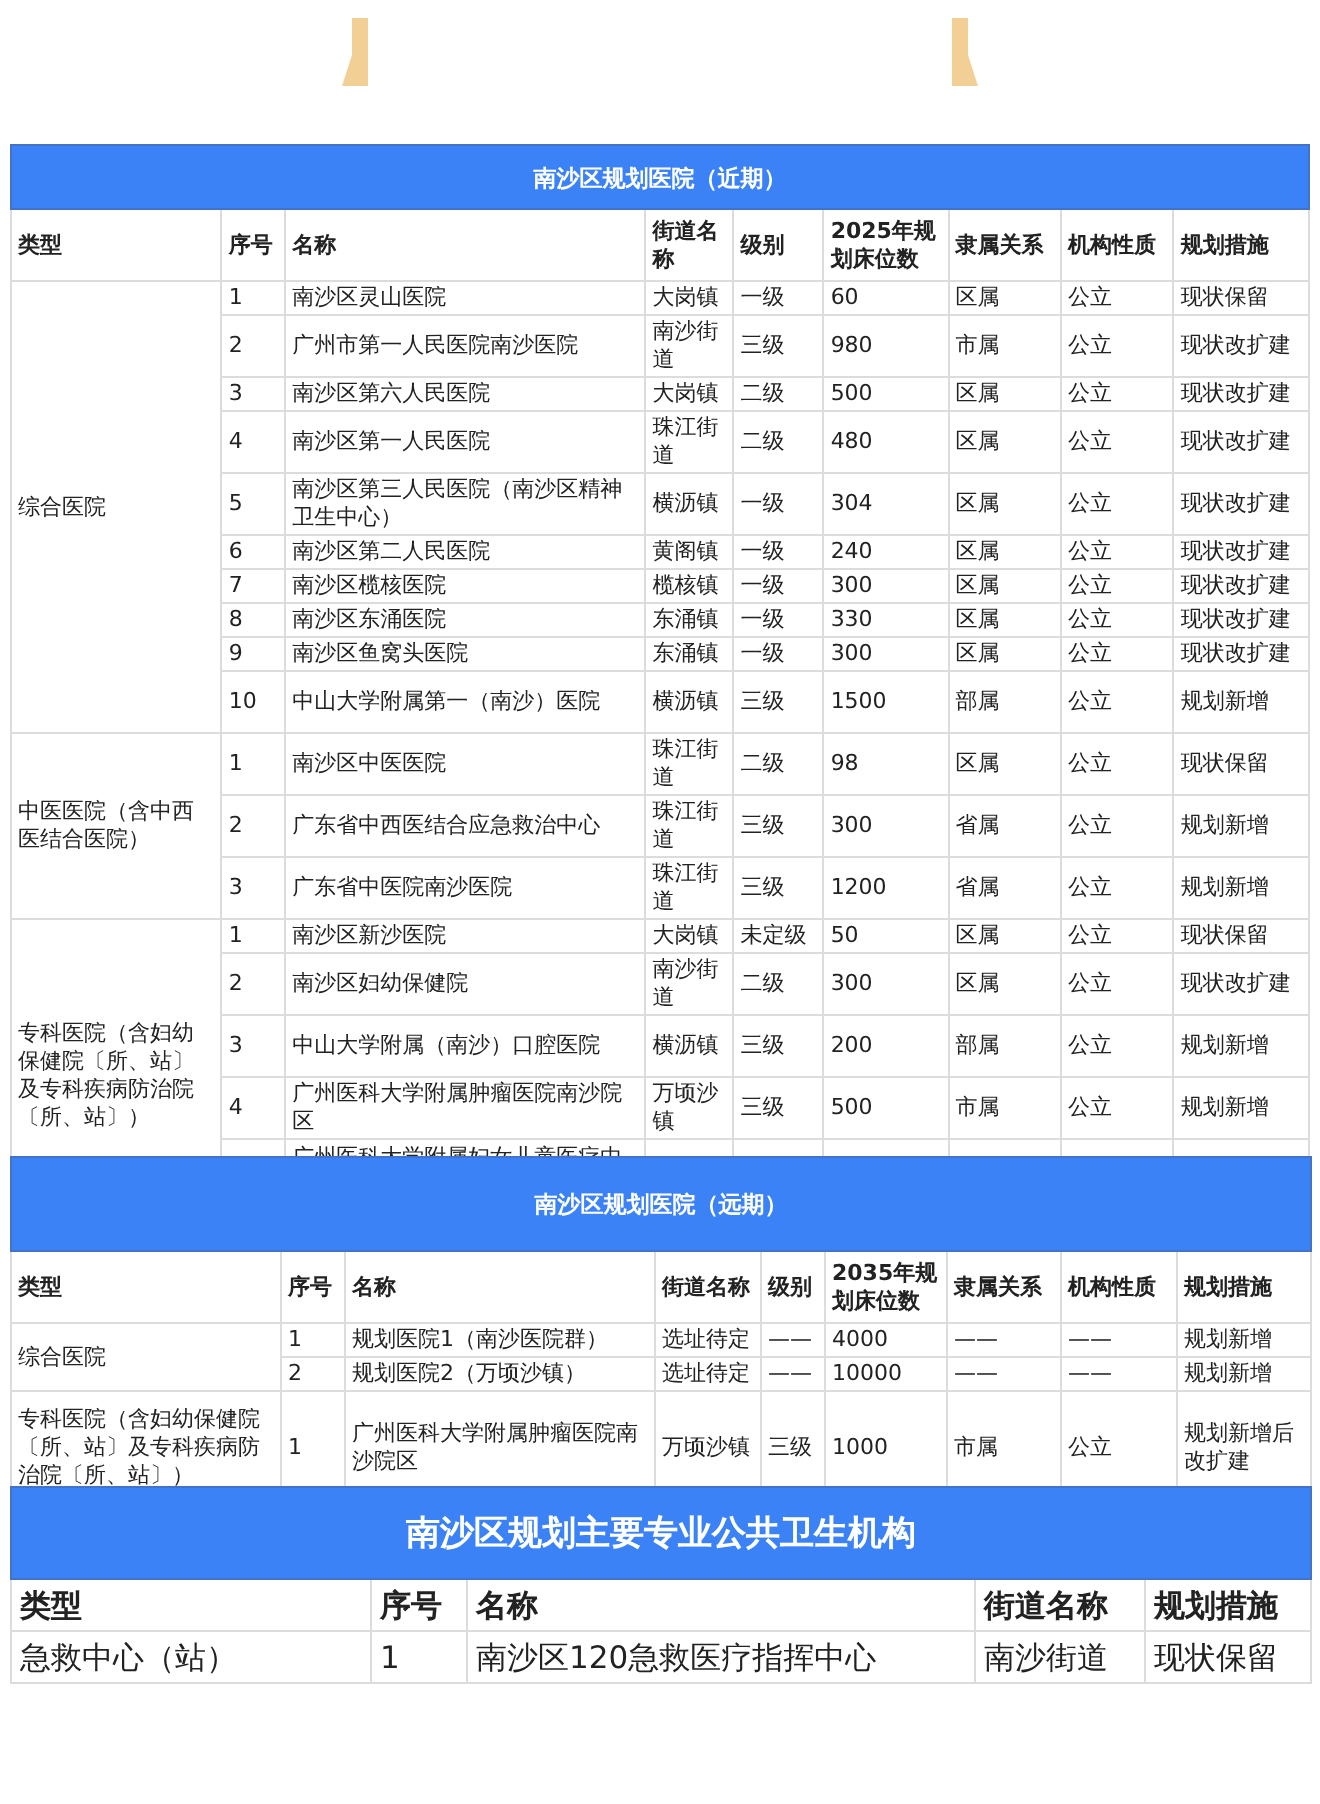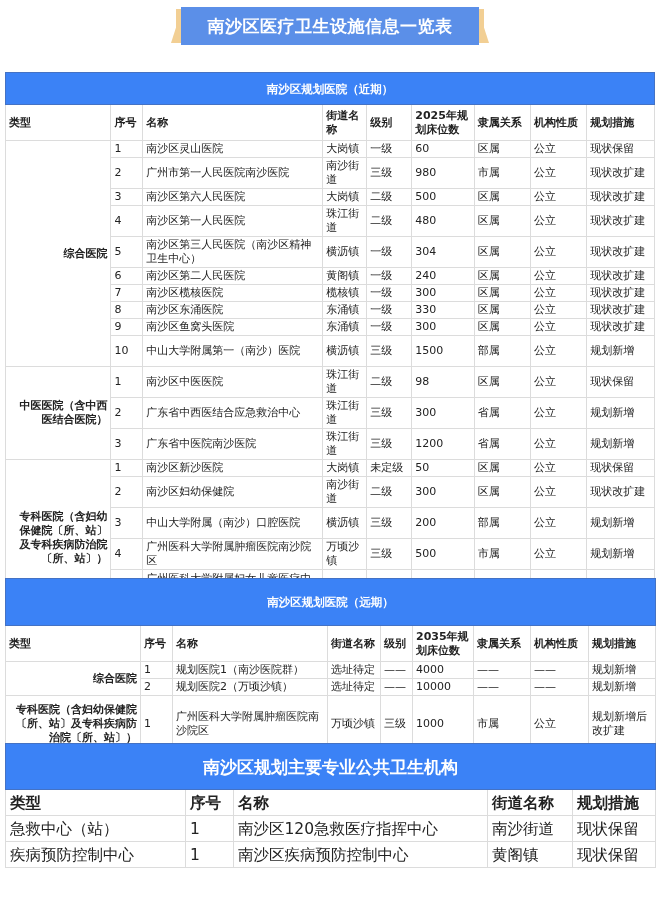--- a/index.html
+++ b/index.html
@@ -15,21 +15,21 @@
     border-right: 11px solid transparent; border-bottom: 34px solid #f2cf94; }
   .banner .tab-r2 { position: absolute; right: 8px; top: 4px; width: 8px; height: 34px; background: #f2cf94; }
   .banner .main { position: absolute; left: 13px; top: 2px; right: 13px; height: 38px; background: #5b8fe8;
     color: #fff; font-weight: bold; font-size: 17px; display: flex; align-items: center; justify-content: center; letter-spacing: 0.5px; }
 
   
   table { border-collapse: collapse; table-layout: fixed; position: absolute; left: 5px; width: 650px; }
   td, th { border: 1px solid #dcdcdc; font-size: 11px; line-height: 14px; padding: 1px 3px; vertical-align: middle; font-weight: normal; text-align: left; }
   .sec-head td { background: #3b82f6; color: #fff; font-weight: bold; text-align: center; font-size: 11.5px; border-color: #4472c4; }
   .col-head td { font-weight: bold; color: #222; background: #fff; }
-  .type-cell { text-align: right; font-weight: bold; }
+  .type-cell { text-align: left; }
 
   #t1 { top: 72px; }
   #t1 .sec-head td { height: 32px; }
   #t1 .col-head td { height: 36px; }
   #t1 tr.r td { height: 17px; }
   #t1 tr.r2 td { height: 31px; }
   #t1 tr.r3 td { height: 46px; }
 
   #t2 { top: 578px; }
   #t2 .sec-head td { height: 47px; }
@@ -43,21 +43,20 @@
   #t3 .col-head td { font-size: 15.5px; }
 </style>
 </head>
 <body>
 
 <div class="banner">
   <div class="tab-l"></div>
   <div class="tab-l2"></div>
   <div class="tab-r"></div>
   <div class="tab-r2"></div>
-  <div class="main">南沙区医疗卫生设施信息一览表</div>
 </div>
 
 <table id="t1">
   <colgroup>
     <col style="width:103px">
       <col style="width:31px">
       <col style="width:176px">
       <col style="width:43px">
       <col style="width:44px">
       <col style="width:61px">
@@ -347,21 +346,14 @@
         <td>街道名称</td>
         <td>规划措施</td>
       </tr>
       <tr>
         <td>急救中心（站）</td>
         <td>1</td>
         <td>南沙区120急救医疗指挥中心</td>
         <td>南沙街道</td>
         <td>现状保留</td>
       </tr>
-      <tr>
-        <td>疾病预防控制中心</td>
-        <td>1</td>
-        <td>南沙区疾病预防控制中心</td>
-        <td>黄阁镇</td>
-        <td>现状保留</td>
-      </tr>
     </tbody>
 </table>
 
 </body></html>

